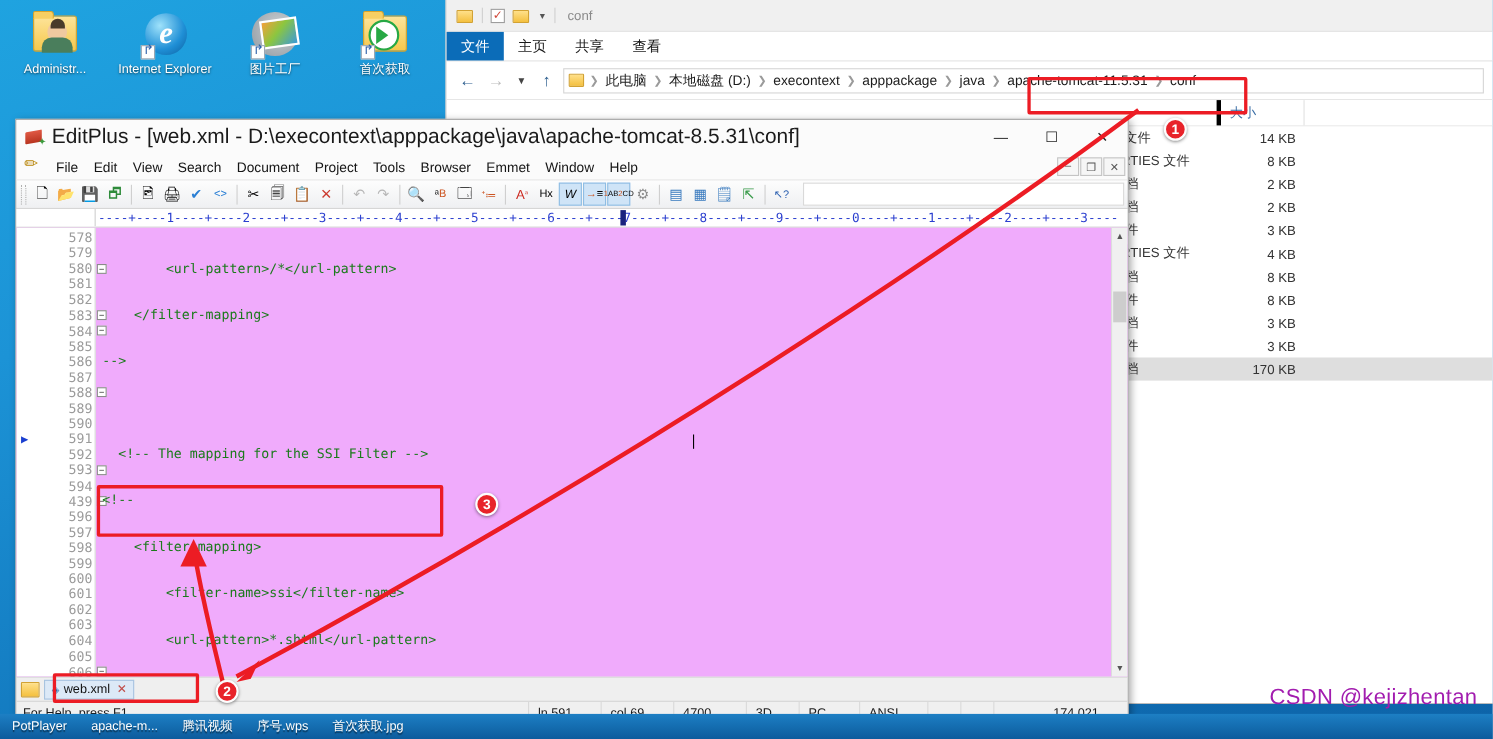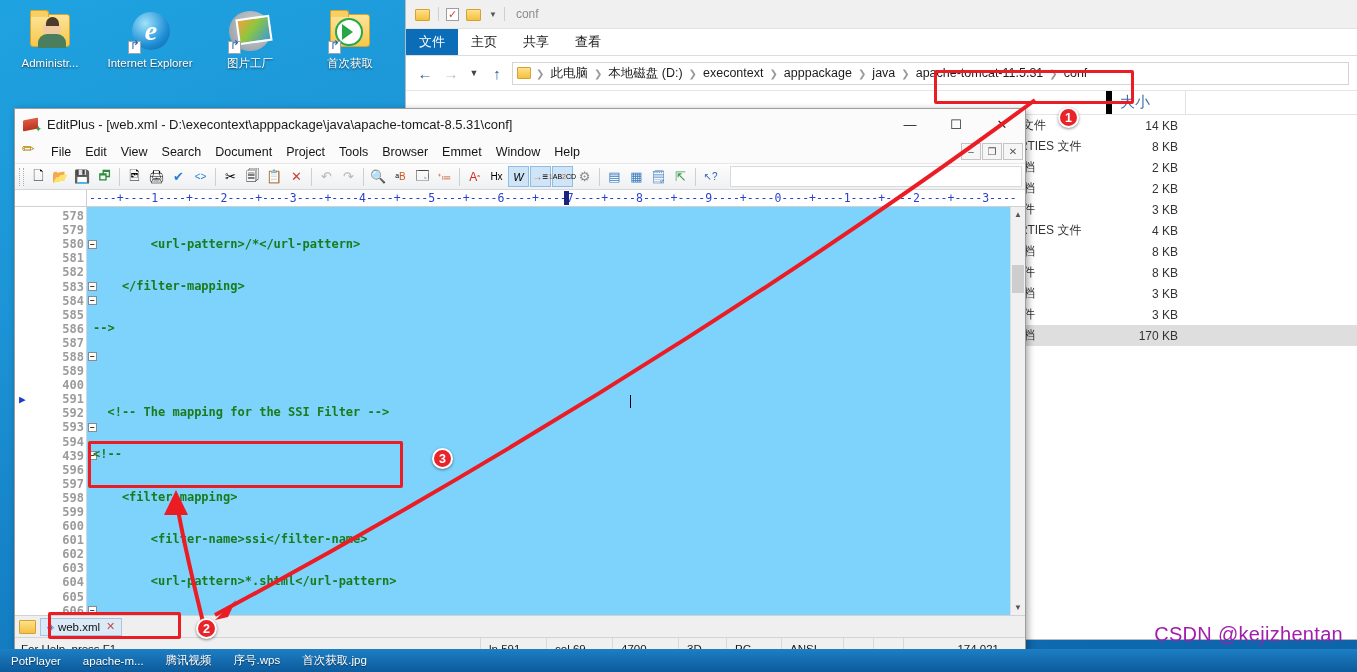--- a/index.html
+++ b/index.html
@@ -147,22 +147,22 @@
   .crumb-icon {
     width: 14px; height: 12px; background: linear-gradient(#ffe08a,#f4c03f);
     border: 1px solid #d2a233; border-radius: 1px; flex: none; margin-right: 2px;
   }
 
   .ex-colhdr {
     height: 24px; background: #fff; border-bottom: 1px solid #e4e4e4;
     display: flex; align-items: center; position: relative;
   }
   .col-size {
-    position: absolute; left: 700px; width: 80px; font-size: 15px; color: #3a6ea5;
-    border-left: 6px solid #000000; border-right: 1px solid #e2e2e2; height: 100%;
+    position: absolute; left: 700px; width: 80px; font-size: 12px; color: #3a6ea5;
+    border-left: 4px solid #000000; border-right: 1px solid #e2e2e2; height: 100%;
     display: flex; align-items: center; padding-left: 8px;
   }
   .ex-list { flex: 1; position: relative; background: #fff; overflow: hidden; }
   .ex-row {
     height: 21px; display: flex; align-items: center; position: relative;
     font-size: 12px; color: #2a2a2a;
   }
   .ex-row.sel { background: #dedede; }
   .row-type { position: absolute; left: 605px; color: #333; white-space: nowrap; }
   .row-size { position: absolute; left: 700px; width: 72px; text-align: right; color: #333; }
@@ -182,21 +182,21 @@
     width: 18px; height: 16px; margin-right: 6px; position: relative;
   }
   .ep-logo .book {
     position: absolute; left: 0; top: 2px; width: 15px; height: 11px;
     background: linear-gradient(#e05a45,#b8341f); transform: skewY(-10deg);
     border-radius: 1px;
   }
   .ep-logo .spark {
     position: absolute; right: -1px; bottom: -1px; color: #3d9b3d; font-size: 9px;
   }
-  .ep-title-text { font-size: 13px; color: #1a1a1a; }
+  .ep-title-text { font-size: 19px; color: #1a1a1a; }
   .ep-winbtns {
     position: absolute; right: 0; top: 0; height: 31px; display: flex;
   }
   .ep-winbtn {
     width: 46px; display: flex; align-items: center; justify-content: center;
     font-size: 13px; color: #222;
   }
 
   .ep-menu {
     height: 24px; background: #fbfbfb; display: flex; align-items: center;
@@ -232,21 +232,21 @@
     height: 17px; background: #fff; border-bottom: 1px solid #d0d0d0;
     position: relative; overflow: hidden;
   }
   .ruler-gut { position: absolute; left: 0; top: 0; width: 72px; height: 100%; background: #fff; border-right:1px solid #cfcfcf;}
   .ruler-marks {
     position: absolute; left: 74px; top: 1px; font-family: "DejaVu Sans Mono", monospace;
     font-size: 11.5px; color: #2b3fcf; letter-spacing: 0px; white-space: nowrap;
   }
   .ruler-caret { position: absolute; left: 549px; top: 1px; width: 5px; height: 14px; background: #1a237e; }
 
-  .ep-body { flex: 1; display: flex; position: relative; overflow: hidden; background: #7dd3fc; font-weight: bold; }
+  .ep-body { flex: 1; display: flex; position: relative; overflow: hidden; background: #f0abfc; }
   .ep-gutter {
     width: 72px; background: #fff; border-right: 1px solid #d6d6d6; flex: none;
     font-family: "DejaVu Sans Mono", monospace; font-size: 12px; color: #9b9b9b;
     padding-top: 2px; position: relative;
   }
   .gl { height: 14.1px; display: flex; align-items: center; justify-content: flex-end; padding-right: 2px; position: relative;}
   .fold {
     position: absolute; right: -11px; width: 9px; height: 9px;
     border: 1px solid #8a8a8a; color: #333; font-size: 8px; line-height: 7px; text-align: center;
     background: #fff;
@@ -603,21 +603,21 @@
           <span>587</span>
         </div>
       <div class="gl">
           <span>588</span>
           <span class="fold">−</span>
         </div>
       <div class="gl">
           <span>589</span>
         </div>
       <div class="gl">
-          <span>400</span>
+          <span>590</span>
         </div>
       <div class="gl">
           <span class="curmark">▶</span>
           <span>591</span>
         </div>
       <div class="gl">
           <span>592</span>
         </div>
       <div class="gl">
           <span>593</span>

